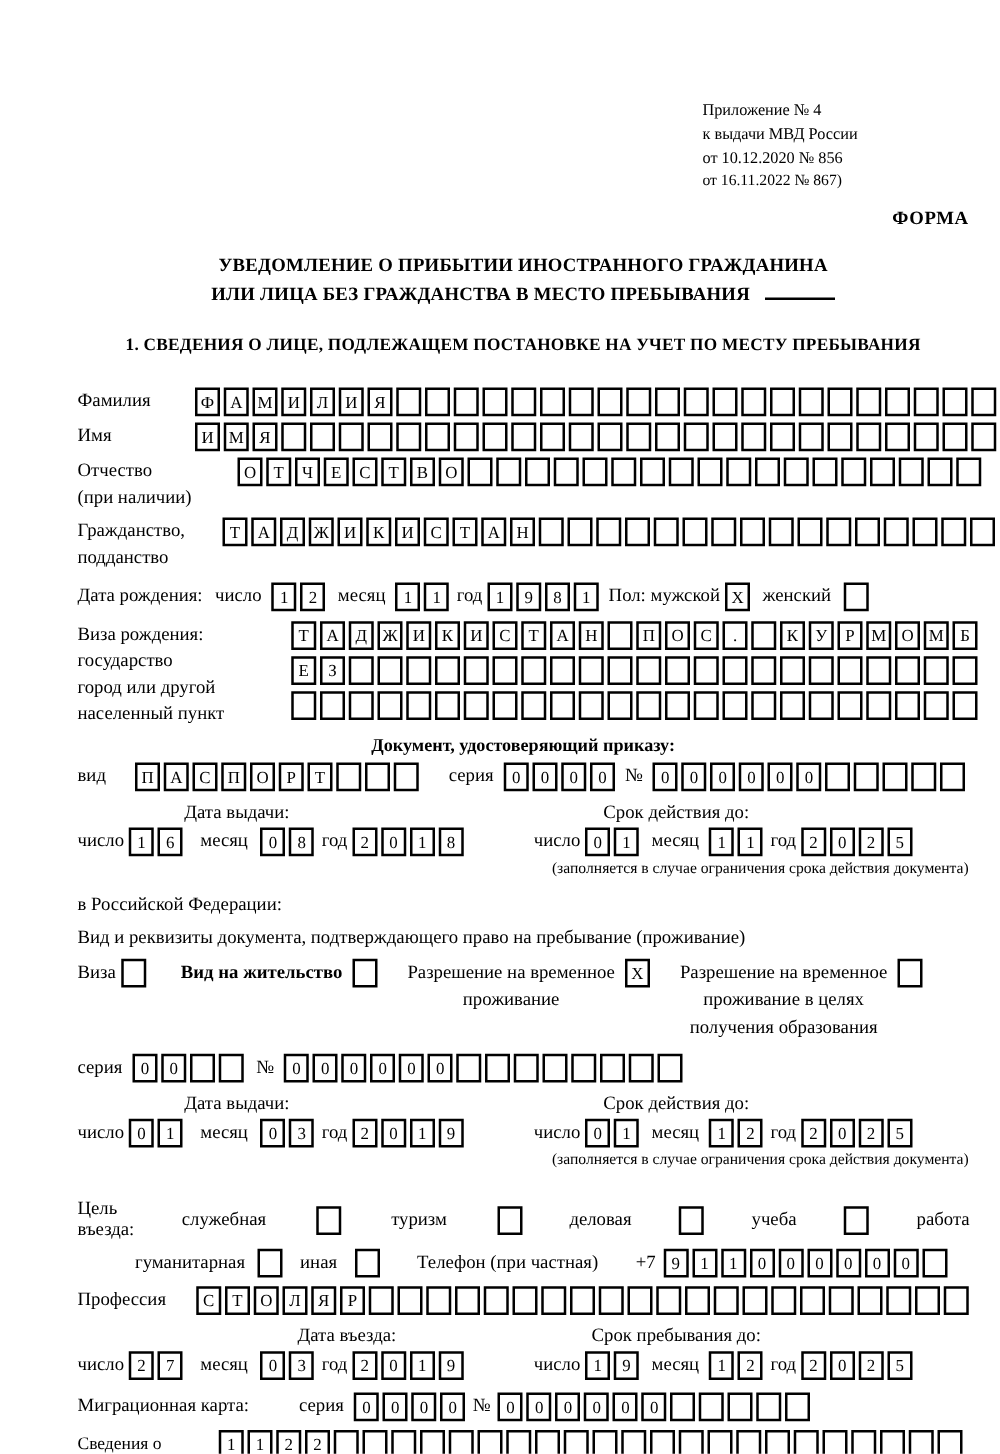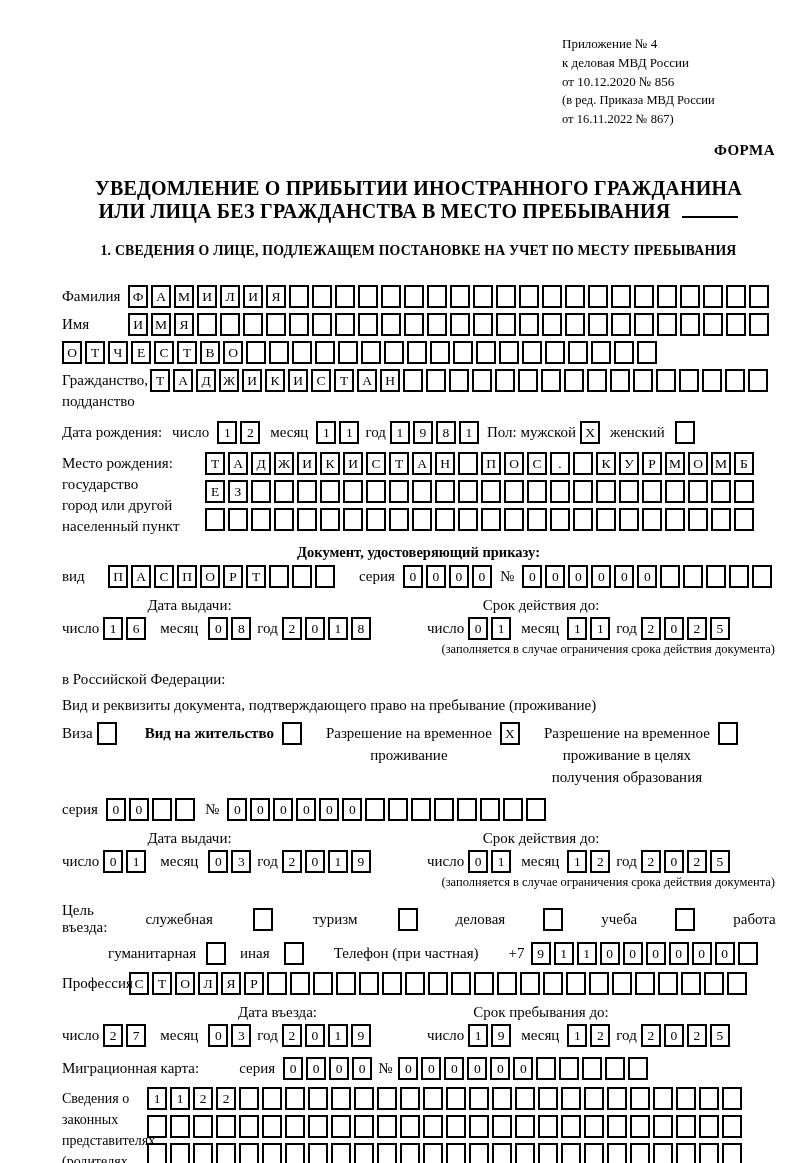--- a/index.html
+++ b/index.html
@@ -6,38 +6,38 @@
   html, body { margin:0; padding:0; }
   body {
     width:800px; height:1163px; overflow:hidden;
     background:#ffffff; color:#000;
     font-family:"Liberation Serif","DejaVu Serif",serif;
     font-size:15px;
   }
   .page { padding:34px 25px 0 62px; }
 
   
-  .hdr { margin-left:500px; font-size:13px; line-height:19px; }
+  .hdr { margin-left:500px; font-size:13px; line-height:19px;margin-top:44px; }
   .hdr .amend { font-size:12.5px; }
   .forma { text-align:right; font-weight:bold; font-size:15px; margin-top:13px; letter-spacing:.5px; }
 
-  .title { text-align:center; font-weight:bold; font-size:20px; line-height:23px; margin-top:18px; letter-spacing:.2px; }
+  .title { text-align:center; font-weight:bold; font-size:15px; line-height:23px; margin-top:18px; letter-spacing:.2px; }
   .blank-line { display:inline-block; width:56px; border-bottom:2px solid #000; height:.9em; margin-left:12px; }
   .sec-heading { text-align:center; font-weight:bold; font-size:13.8px; margin-top:20px; letter-spacing:.2px; }
 
   
   .cells { display:flex; gap:3px; flex-wrap:nowrap; }
   .cell {
     flex:0 0 auto; width:20px; height:23px;
     border:2px solid #000; text-align:center;
     line-height:19px; font-size:13.5px;
   }
   .stack .cells { margin-bottom:5px; }
 
-  .frow { display:flex; align-items:flex-start; margin-top:5px; }
+  .frow { display:flex; align-items:flex-start; margin-top:5px;gap:28px; }
   .flabel { flex:0 0 auto; line-height:21px; padding-top:1px; }
   .w66 { width:66px; } .w100 { width:100px; } .w88 { width:88px; } .w143 { width:143px; } .w85 { width:85px; font-size:14px; }
 
   .inline-row { display:flex; align-items:center; }
   .ml4{margin-left:4px;} .ml6{margin-left:6px;} .ml8{margin-left:8px;} .ml10{margin-left:10px;}
   .ml14{margin-left:14px;} .ml18{margin-left:28px;font-weight:bold;} .ml24{margin-left:24px;} .ml30{margin-left:30px;} .ml40{margin-left:40px;}
 
   .center-bold { text-align:center; font-weight:bold; font-size:14.5px; margin-top:7px; }
 
   .datepair { display:flex; margin-top:9px; }
@@ -53,23 +53,22 @@
   .pitem .cells { margin-left:8px; }
   .ctext { text-align:center; line-height:22px; }
 </style>
 </head>
 <body>
 
 <div class="page">
 
   <div class="hdr">
     <div>Приложение № 4</div>
-    <div>к деловая МВД России</div>
+    <div>к выдачи МВД России</div>
     <div>от 10.12.2020 № 856</div>
-    <div class="amend">(в ред. Приказа МВД России</div>
     <div class="amend">от 16.11.2022 № 867)</div>
   </div>
   <div class="forma">ФОРМА</div>
 
   <div class="title">
     <div>УВЕДОМЛЕНИЕ О ПРИБЫТИИ ИНОСТРАННОГО ГРАЖДАНИНА</div>
     <div><span>ИЛИ ЛИЦА БЕЗ ГРАЖДАНСТВА В МЕСТО ПРЕБЫВАНИЯ</span><span class="blank-line"></span></div>
   </div>
 
   <div class="sec-heading">1. СВЕДЕНИЯ О ЛИЦЕ, ПОДЛЕЖАЩЕМ ПОСТАНОВКЕ НА УЧЕТ ПО МЕСТУ ПРЕБЫВАНИЯ</div>
@@ -136,20 +135,24 @@
         <span class="cell"></span>
         <span class="cell"></span>
         <span class="cell"></span>
         <span class="cell"></span>
         <span class="cell"></span>
         <span class="cell"></span>
       </div>
   </div>
 
   <div class="frow">
+    <div class="flabel w100">
+      <div>Отчество</div>
+      <div>(при наличии)</div>
+    </div>
     <div class="cells">
         <span class="cell">О</span>
         <span class="cell">Т</span>
         <span class="cell">Ч</span>
         <span class="cell">Е</span>
         <span class="cell">С</span>
         <span class="cell">Т</span>
         <span class="cell">В</span>
         <span class="cell">О</span>
         <span class="cell"></span>
@@ -233,21 +236,21 @@
         <span class="cell">X</span>
       </span>
     <span class="ml10">женский</span>
     <span class="cells ml10">
         <span class="cell"></span>
       </span>
   </div>
 
   <div class="frow" style="margin-top:8px;">
     <div class="flabel w143">
-      <div>Место рождения:</div>
+      <div>Виза рождения:</div>
       <div>государство</div>
       <div>город или другой</div>
       <div>населенный пункт</div>
     </div>
     <div class="stack">
       <div class="cells">
           <span class="cell">Т</span>
           <span class="cell">А</span>
           <span class="cell">Д</span>
           <span class="cell">Ж</span>
@@ -521,21 +524,21 @@
             <span class="cell">2</span>
             <span class="cell">0</span>
             <span class="cell">2</span>
             <span class="cell">5</span>
           </span>
       </div>
     </div>
   </div>
   <div class="note">(заполняется в случае ограничения срока действия документа)</div>
 
-  <div class="inline-row" style="margin-top:12px;gap:32px;">
+  <div class="inline-row" style="margin-top:24px;gap:32px;">
     <span>Цель въезда:</span>
     <span class="ml6">служебная</span>
     <span class="cells ml8">
         <span class="cell"></span>
       </span>
     <span class="ml8">туризм</span>
     <span class="cells ml8">
         <span class="cell"></span>
       </span>
     <span class="ml6">деловая</span>

